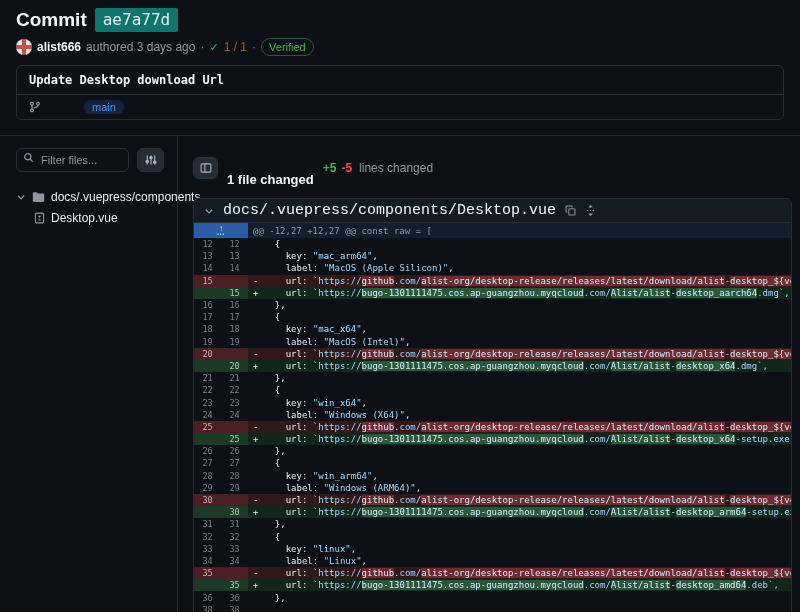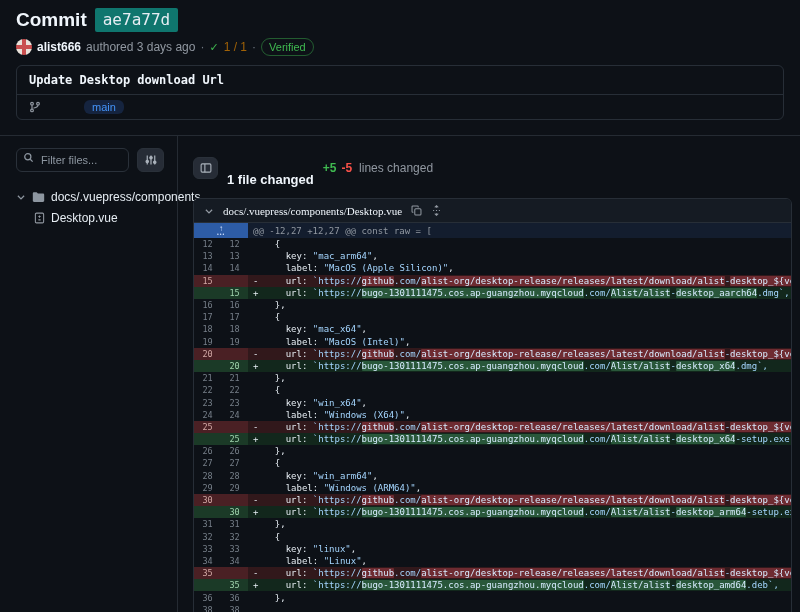--- a/index.html
+++ b/index.html
@@ -81,21 +81,21 @@
   .files-changed { font-size:13px; font-weight:700; color:#f0f6fc;margin-top:24px; }
   .stat-add { color:#3fb950; font-weight:700; font-size:12px; }
   .stat-del { color:#f85149; font-weight:700; font-size:12px; margin-left:-4px; }
   .stat-suffix { color:#9198a1; font-size:12px; margin-left:-2px; }
 
   .file-card { border:1px solid #272e37; border-radius:6px; overflow:hidden; background:#0d1117; }
   .file-header {
     background:#151b23; border-bottom:1px solid #272e37; height:24px;
     display:flex; align-items:center; gap:9px; padding:0 10px;
   }
-  .file-path { font-family:Liberation Serif, serif; font-size:11px; color:#f0f6fc; }
+  .file-path { font-family:Liberation Mono, monospace; font-size:15px; color:#f0f6fc; }
   .fh-icon { color:#9198a1; display:flex; align-items:center; cursor:pointer; }
 
   table.difftable { border-collapse:collapse; width:100%; table-layout:fixed; }
   table.difftable td { height:12.2px; vertical-align:middle; }
   td.num {
     text-align:center; color:#767f89; font-family:"DejaVu Sans Mono", monospace;
     font-size:8.5px; cursor:pointer; overflow:hidden;
   }
   td.codecell {
     font-family:"DejaVu Sans Mono", monospace; font-size:9px; color:#e6edf3;

